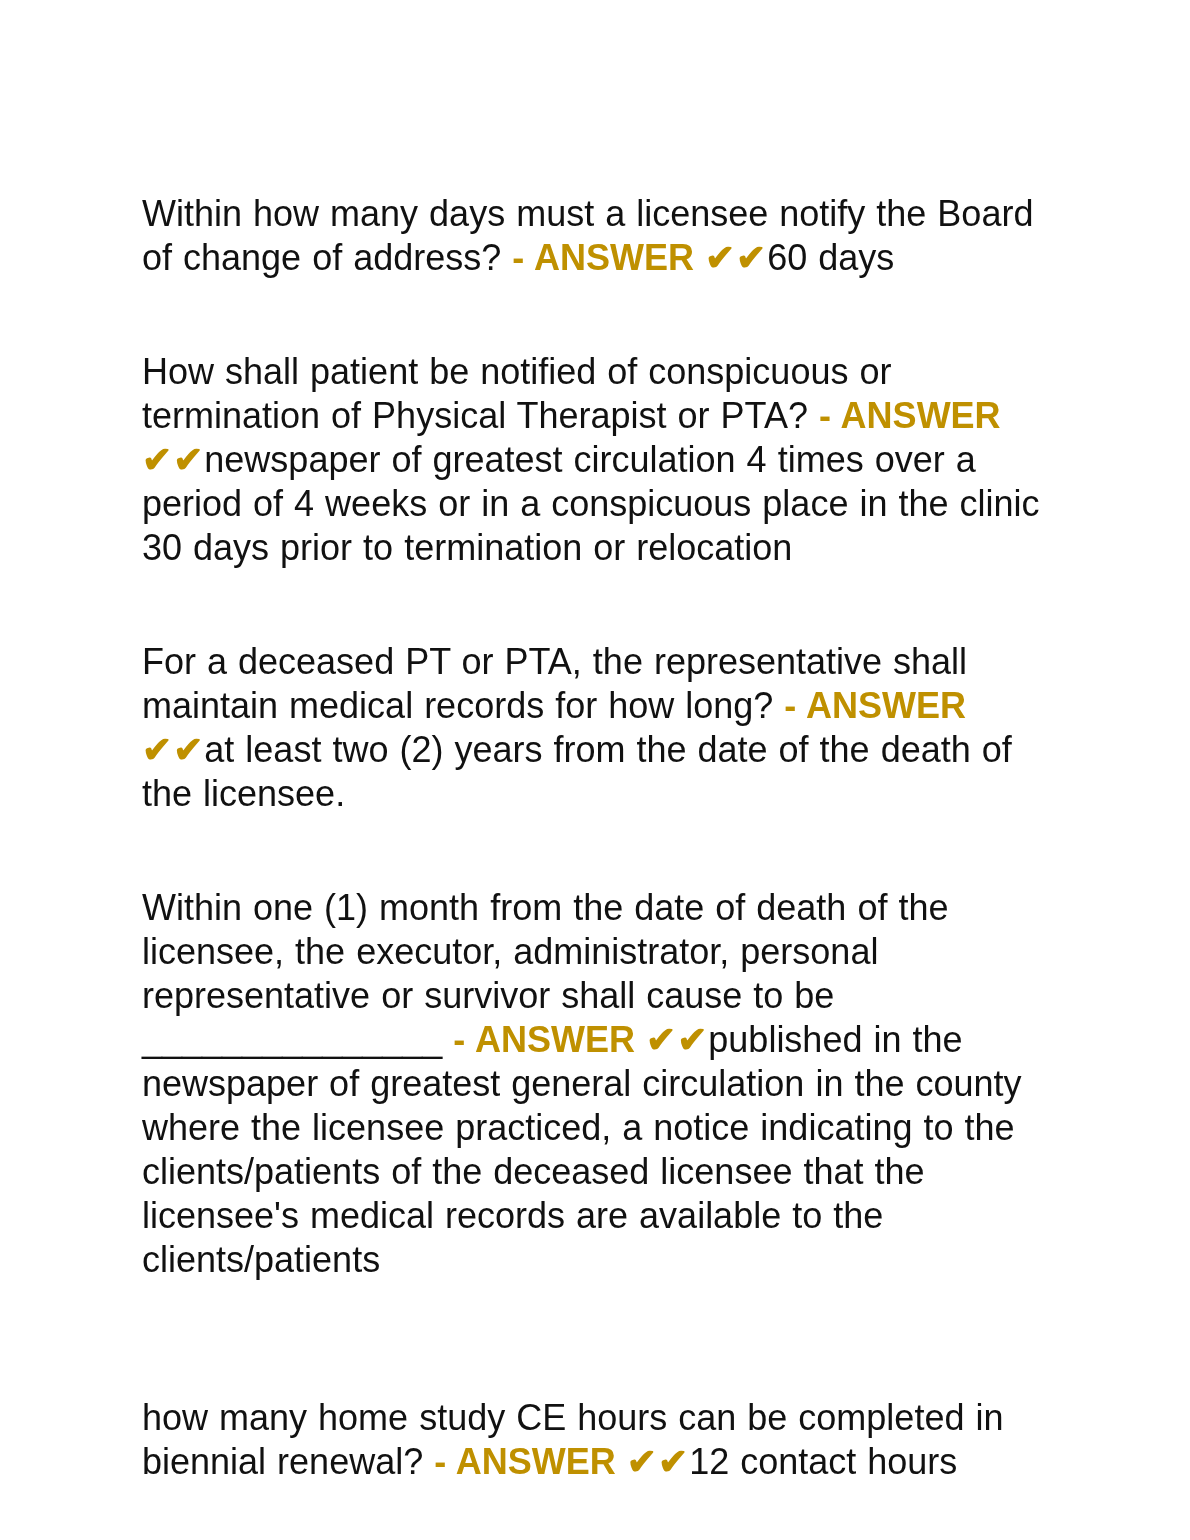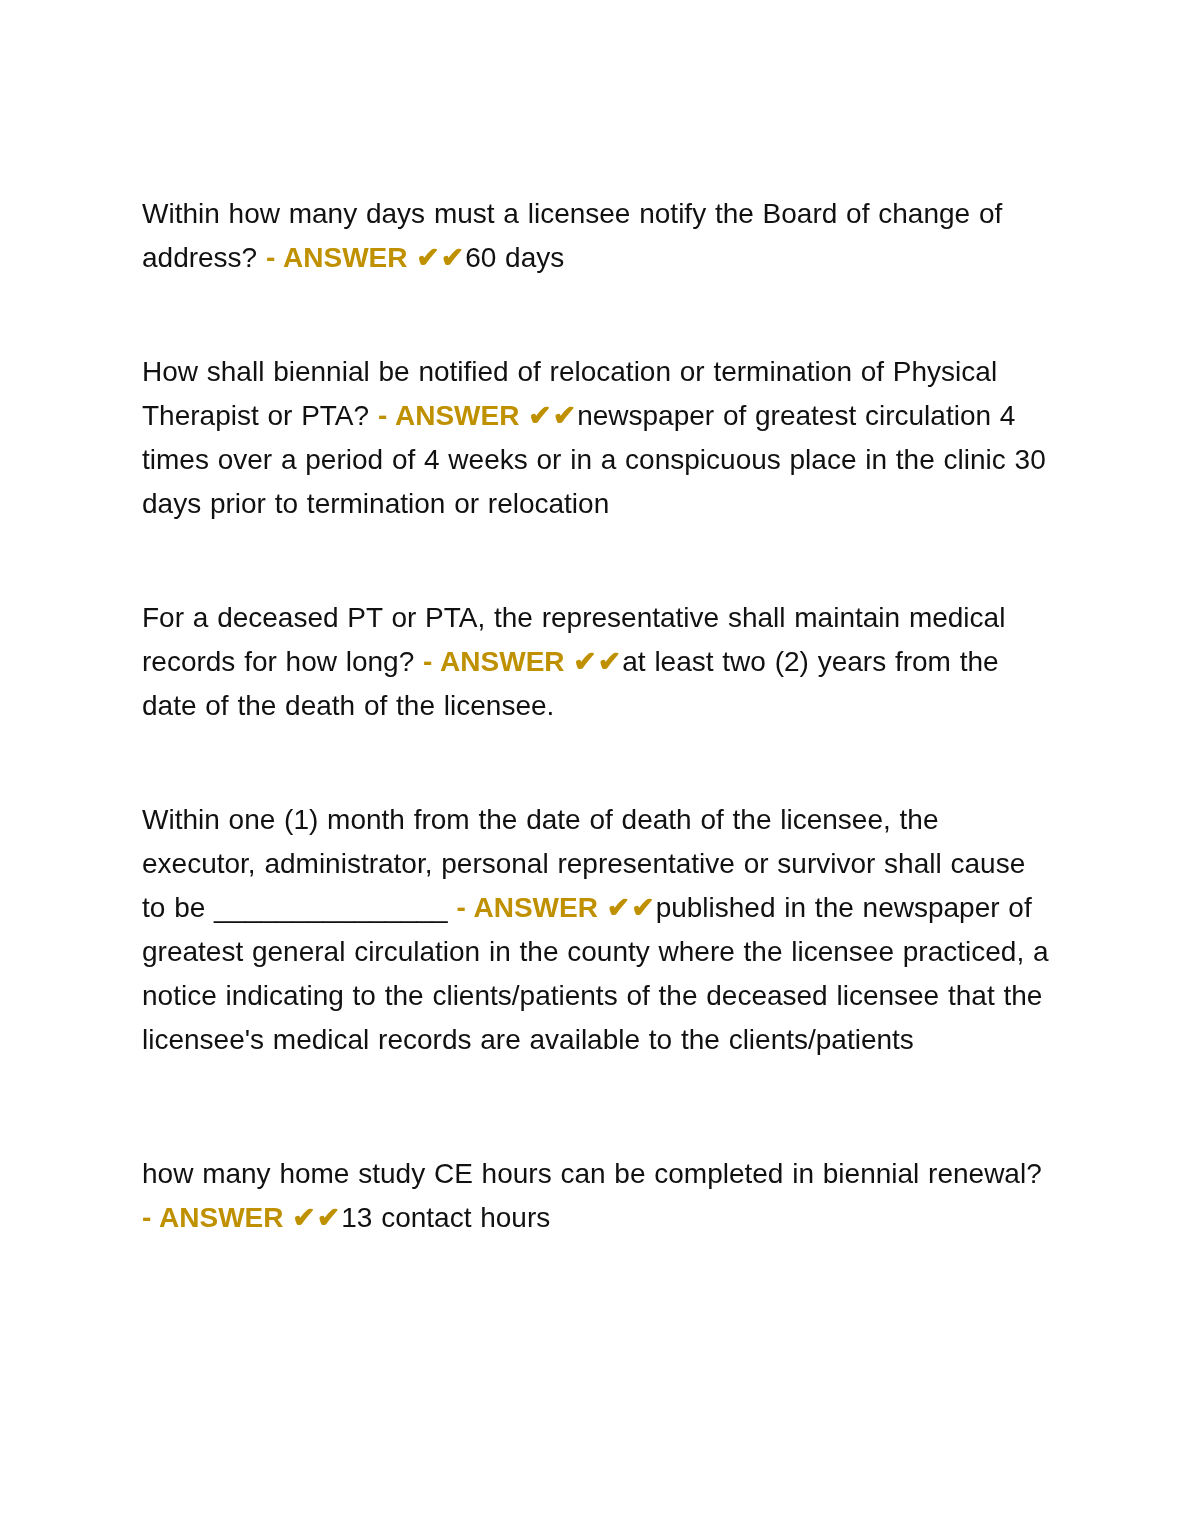--- a/index.html
+++ b/index.html
@@ -15,27 +15,27 @@
     color: #111111;
   }
   .page {
     box-sizing: border-box;
     width: 1190px;
     min-height: 1540px;
     padding: 192px 140px 60px 142px;
     background: #ffffff;
   }
   .qa {
-    font-size: 28px;
+    font-size: 36px;
     line-height: 44px;
     margin: 0 0 70px 0;
     word-spacing: 1px;
   }
   .qa.extra-gap {
-    margin-bottom: 90px;
+    margin-bottom: 114px;
   }
   .question-text,
   .answer-text {
     color: #111111;
     font-weight: 400;
   }
   .answer-marker {
     color: #BF9000;
     font-weight: 700;
   }
@@ -49,28 +49,28 @@
 <body>
 
 <div class="page">
 
   <p class="qa">
     <span class="question-text">Within how many days must a licensee notify the Board of change of address? </span><span class="answer-marker">- ANSWER </span><span class="checkmarks">✔✔</span><span class="answer-text">60 days</span>
   </p>
 
 
   <p class="qa">
-    <span class="question-text">How shall biennial be notified of relocation or termination of Physical Therapist or PTA? </span><span class="answer-marker">- ANSWER </span><span class="checkmarks">✔✔</span><span class="answer-text">newspaper of greatest circulation 4 times over a period of 4 weeks or in a conspicuous place in the clinic 30 days prior to termination or relocation</span>
+    <span class="question-text">How shall patient be notified of conspicuous or termination of Physical Therapist or PTA? </span><span class="answer-marker">- ANSWER </span><span class="checkmarks">✔✔</span><span class="answer-text">newspaper of greatest circulation 4 times over a period of 4 weeks or in a conspicuous place in the clinic 30 days prior to termination or relocation</span>
   </p>
 
   <p class="qa">
     <span class="question-text">For a deceased PT or PTA, the representative shall maintain medical records for how long? </span><span class="answer-marker">- ANSWER </span><span class="checkmarks">✔✔</span><span class="answer-text">at least two (2) years from the date of the death of the licensee.</span>
   </p>
 
   <p class="qa extra-gap">
     <span class="question-text">Within one (1) month from the date of death of the licensee, the executor, administrator, personal representative or survivor shall cause to be _______________ </span><span class="answer-marker">- ANSWER </span><span class="checkmarks">✔✔</span><span class="answer-text">published in the newspaper of greatest general circulation in the county where the licensee practiced, a notice indicating to the clients/patients of the deceased licensee that the licensee's medical records are available to the clients/patients</span>
   </p>
 
   <p class="qa">
-    <span class="question-text">how many home study CE hours can be completed in biennial renewal? </span><span class="answer-marker">- ANSWER </span><span class="checkmarks">✔✔</span><span class="answer-text">13 contact hours</span>
+    <span class="question-text">how many home study CE hours can be completed in biennial renewal? </span><span class="answer-marker">- ANSWER </span><span class="checkmarks">✔✔</span><span class="answer-text">12 contact hours</span>
   </p>
 
 </div>
 
 </body></html>

